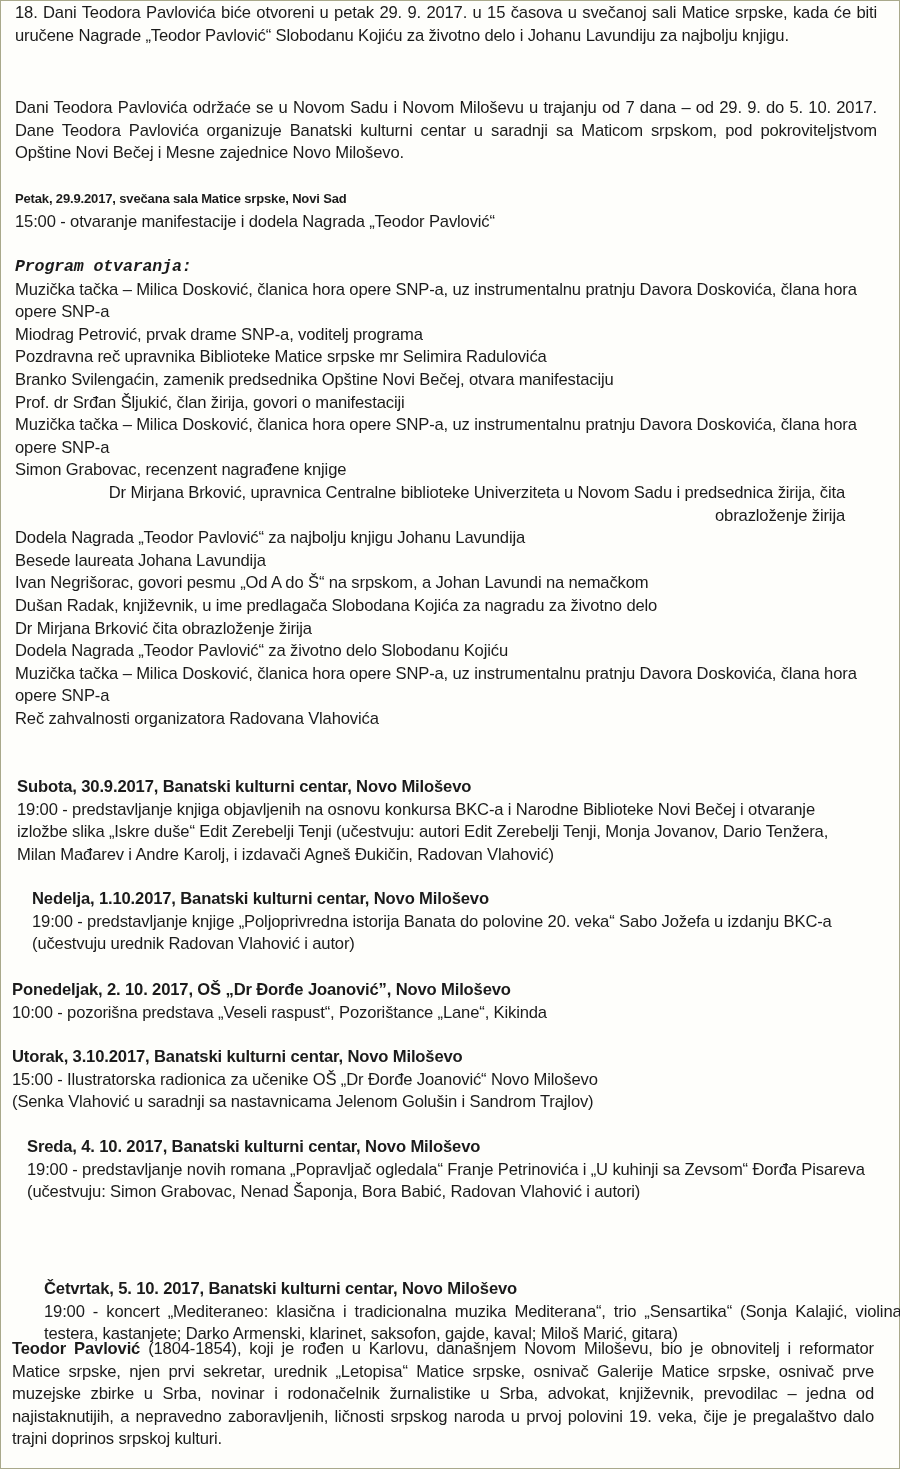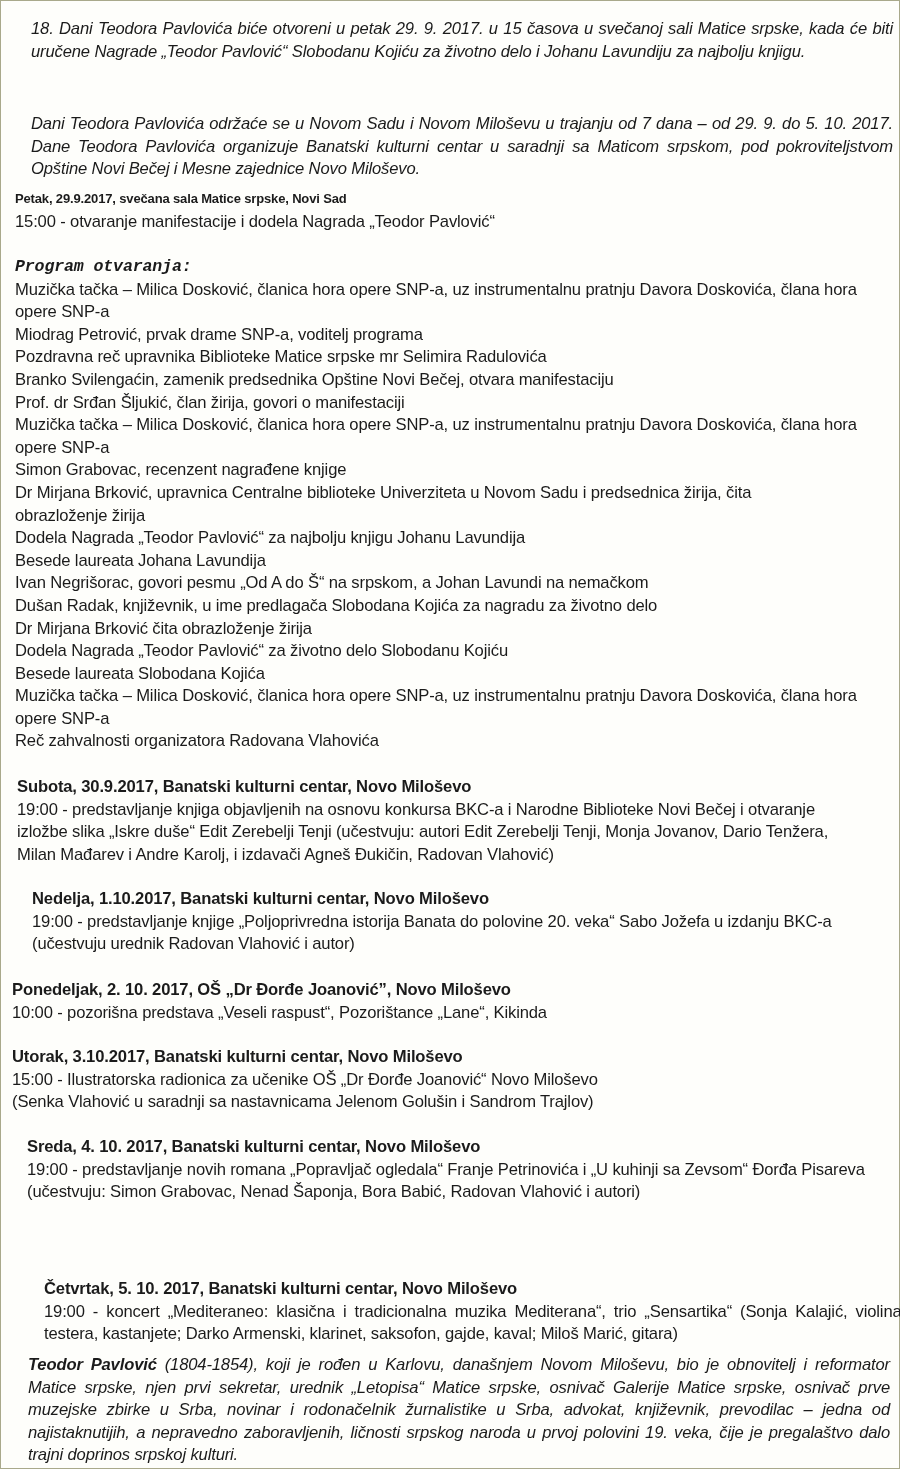--- a/index.html
+++ b/index.html
@@ -13,21 +13,21 @@
   .content {
     position: absolute; left: 0; top: 0; width: 900px;
     font-family: "Liberation Sans", sans-serif;
     font-size: 16.6px;
     line-height: 22.6px;
     color: #1b1b1b;
     letter-spacing: -0.15px;
   }
   .block { position: absolute; }
   .justify { text-align: justify; text-align-last: left; }
-  p { margin: 16px; font-style: italic; }
+  p { margin: 0; }
   .b { font-weight: bold; }
   .bi { font-weight: bold; font-style: italic; font-family: Liberation Mono, monospace; }
   .line { display: block; white-space: nowrap; }
   .wrap { display: block; }
 </style>
 </head>
 <body>
 
 <div class="frame"></div>
 
@@ -44,28 +44,27 @@
 
   <div class="block" style="left:15px; top:256px; width:862px;">
     <span class="line bi">Program otvaranja:</span>
     <span class="wrap">Muzička tačka – Milica Dosković, članica hora opere SNP-a, uz instrumentalnu pratnju Davora Doskovića, člana hora opere SNP-a</span>
     <span class="line">Miodrag Petrović, prvak drame SNP-a, voditelj programa</span>
     <span class="line">Pozdravna reč upravnika Biblioteke Matice srpske mr Selimira Radulovića</span>
     <span class="line">Branko Svilengaćin, zamenik predsednika Opštine Novi Bečej, otvara manifestaciju</span>
     <span class="line">Prof. dr Srđan Šljukić, član žirija, govori o manifestaciji</span>
     <span class="wrap">Muzička tačka – Milica Dosković, članica hora opere SNP-a, uz instrumentalnu pratnju Davora Doskovića, člana hora opere SNP-a</span>
     <span class="line">Simon Grabovac, recenzent nagrađene knjige</span>
-    <span class="wrap" style="width:830px;">Dr Mirjana Brković, upravnica Centralne biblioteke Univerziteta u Novom Sadu i predsednica žirija, čita obrazloženje žirija</span>
+    <span class="wrap" style="width:830px;text-align:right;">Dr Mirjana Brković, upravnica Centralne biblioteke Univerziteta u Novom Sadu i predsednica žirija, čita obrazloženje žirija</span>
     <span class="line">Dodela Nagrada „Teodor Pavlović“ za najbolju knjigu Johanu Lavundija</span>
     <span class="line">Besede laureata Johana Lavundija</span>
     <span class="line">Ivan Negrišorac, govori pesmu „Od A do Š“ na srpskom, a Johan Lavundi na nemačkom</span>
     <span class="line">Dušan Radak, književnik, u ime predlagača Slobodana Kojića za nagradu za životno delo</span>
     <span class="line">Dr Mirjana Brković čita obrazloženje žirija</span>
     <span class="line">Dodela Nagrada „Teodor Pavlović“ za životno delo Slobodanu Kojiću</span>
-    <span class="line">Besede laureata Slobodana Kojića</span>
     <span class="wrap">Muzička tačka – Milica Dosković, članica hora opere SNP-a, uz instrumentalnu pratnju Davora Doskovića, člana hora opere SNP-a</span>
     <span class="line">Reč zahvalnosti organizatora Radovana Vlahovića</span>
   </div>
 
   <div class="block" style="left:17px; top:776px; width:820px;">
     <span class="line b">Subota, 30.9.2017, Banatski kulturni centar, Novo Miloševo</span>
     <span class="wrap">19:00 - predstavljanje knjiga objavljenih na osnovu konkursa BKC-a i Narodne Biblioteke Novi Bečej i otvaranje izložbe slika „Iskre duše“ Edit Zerebelji Tenji (učestvuju: autori Edit Zerebelji Tenji, Monja Jovanov, Dario Tenžera, Milan Mađarev i Andre Karolj, i izdavači Agneš Đukičin, Radovan Vlahović)</span>
   </div>
 
   <div class="block" style="left:32px; top:888px; width:840px;">

